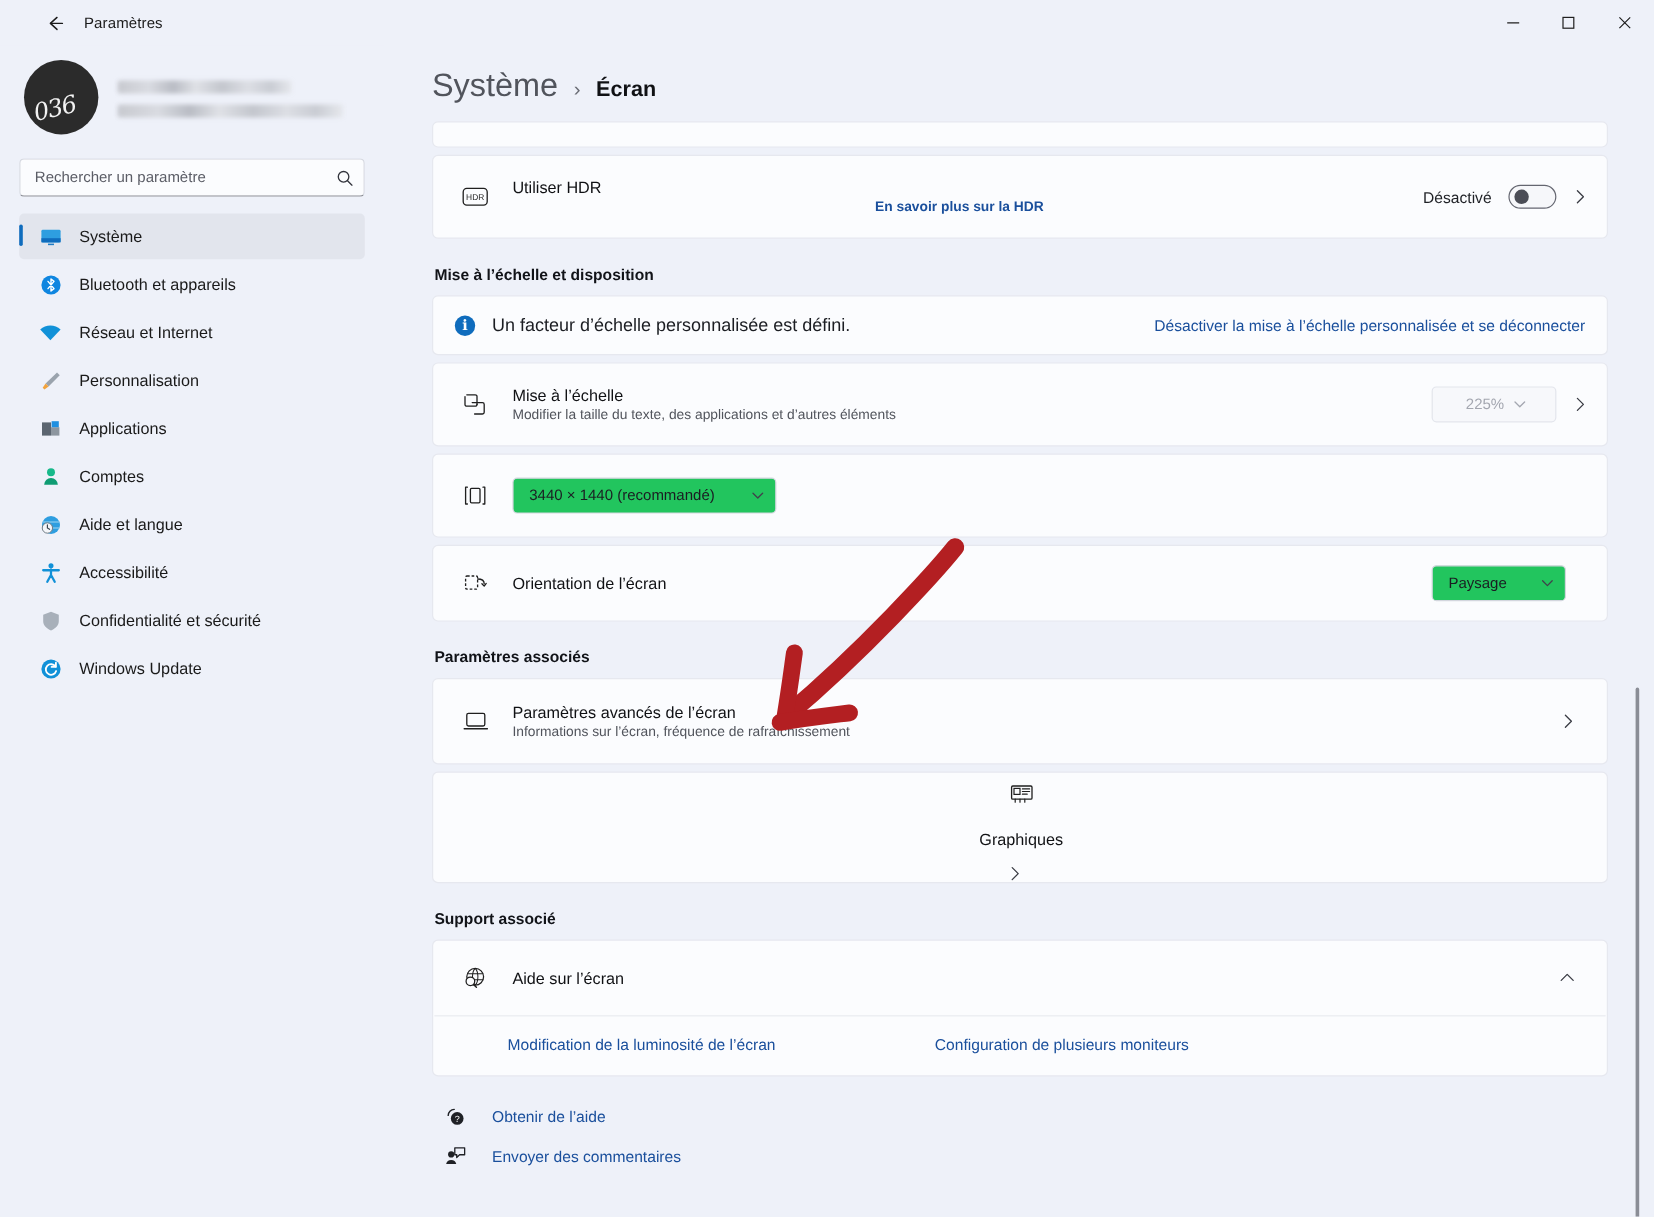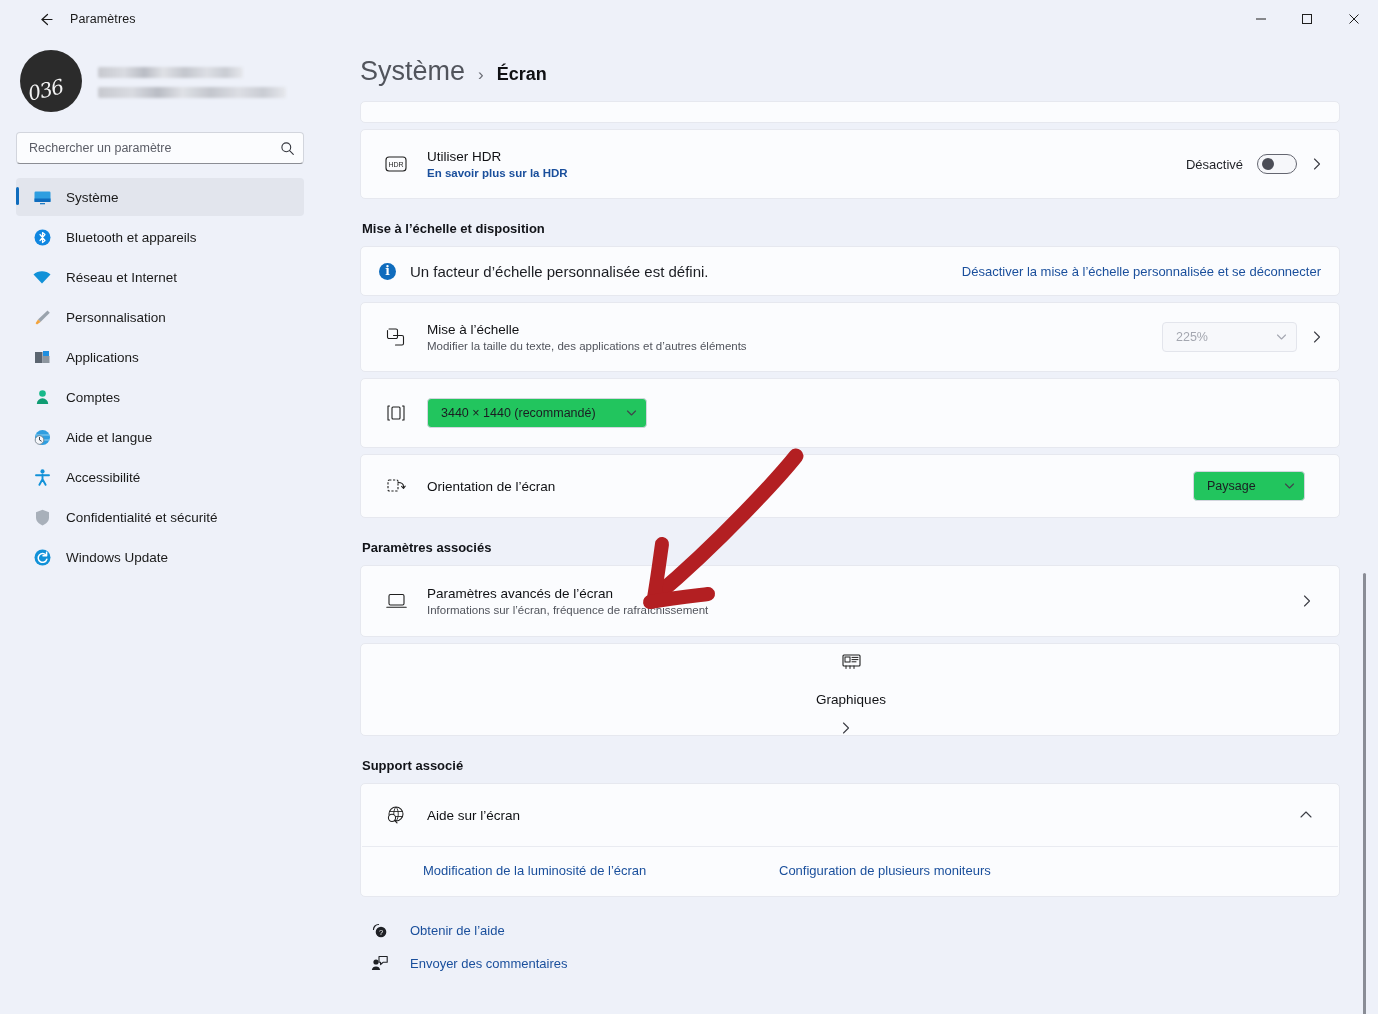--- a/index.html
+++ b/index.html
@@ -187,21 +187,21 @@
     gap: 14px;
   }
   .row-icon {
     width: 34px; flex: 0 0 34px;
     display: flex; align-items: center; justify-content: center;
     color: #1f1f1f;
   }
   .row-texts { flex: 1 1 auto; min-width: 0; display: flex; flex-direction: column; gap: 3px; }
   .row-title { font-size: 13.5px; color: #101114; }
   .row-sub { font-size: 11.5px; color: #51545c; }
-  .row-link-sub { font-size: 11.5px; color: #1a4f9c; font-weight: 600; }
+  .row-link-sub { font-size: 11.5px; color: #1a4f9c; font-weight: 600; text-align: center; }
   .row-right { display: flex; align-items: center; gap: 14px; flex: 0 0 auto; }
   .value-text { font-size: 13px; color: #1f2126; }
 
   .section-title {
     font-size: 13px;
     font-weight: 600;
     color: #111318;
     margin: 22px 0 10px 2px;
   }
 
@@ -235,21 +235,21 @@
     padding: 0 9px 0 13px;
     gap: 8px;
     font-size: 12.5px;
     color: #1b1d22;
   }
   .dropdown.disabled {
     background: #f7f8fb;
     border-color: #e3e5ec;
     color: #a4a7b0;
   }
-  .dropdown.w-scale { width: 135px; }
+  .dropdown.w-scale { width: 104px; justify-content: center; }
   .dropdown.w-res  { width: 220px; }
   .dropdown.w-ori  { width: 112px; }
 
   
   .info-row {
     display: flex;
     align-items: center;
     min-height: 48px;
     padding: 0 18px 0 18px;
     gap: 14px;

